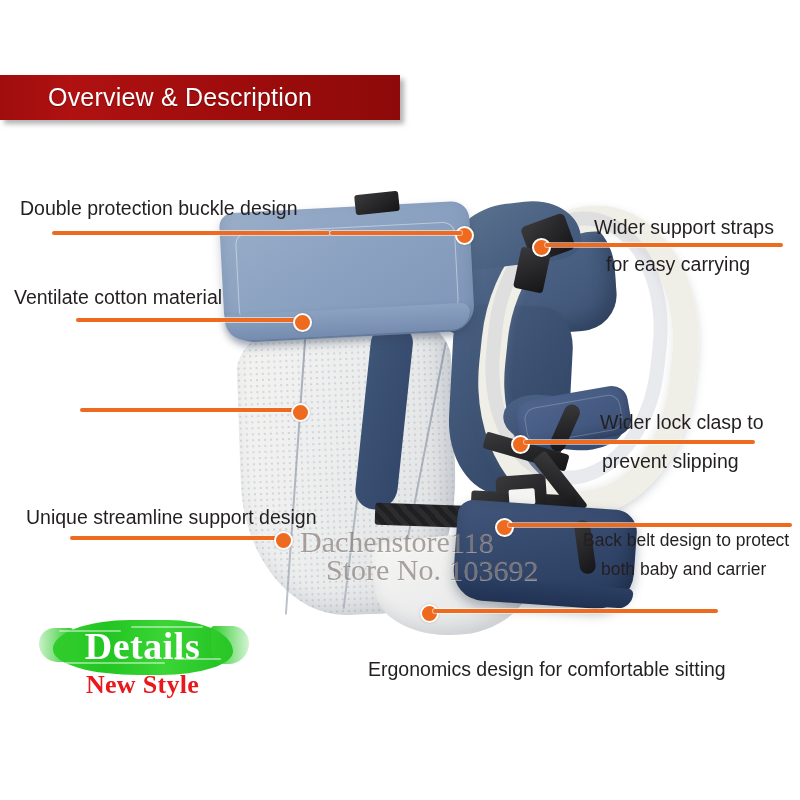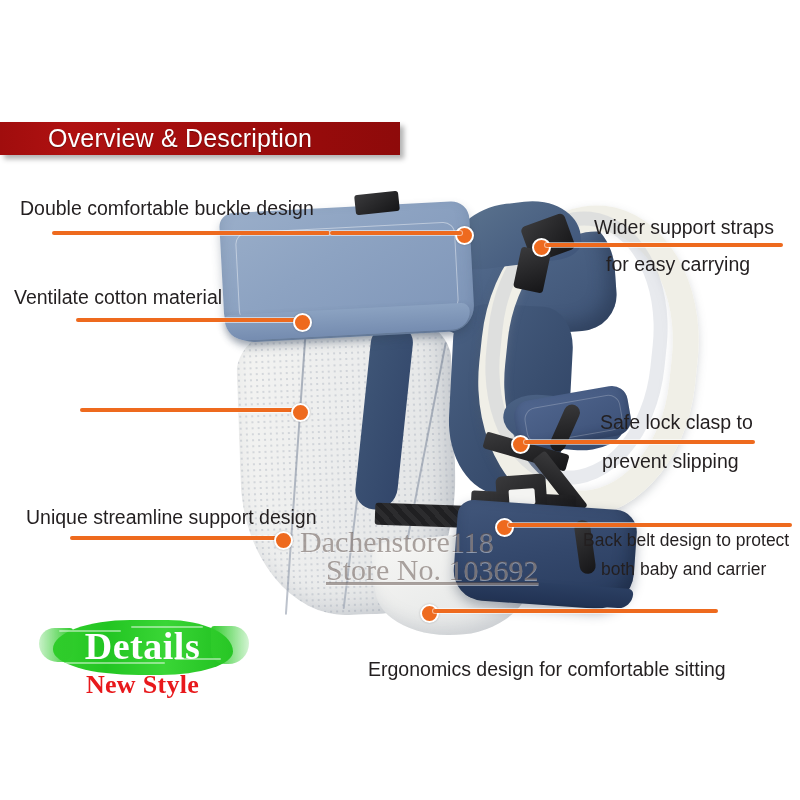--- a/index.html
+++ b/index.html
@@ -6,24 +6,24 @@
   body{
     width:800px;height:800px;
     background:#ffffff;
     font-family:"Liberation Sans", sans-serif;
     overflow:hidden;
   }
   .canvas{position:relative;width:800px;height:800px;background:#fff;overflow:hidden;}
 
   
   .banner{
-    position:absolute;left:0;top:75px;width:400px;height:33px;
+    position:absolute;left:0;top:75px;width:400px;height:45px;
     background:linear-gradient(90deg,#a00d0d 0%,#b01111 18%,#9e0c0c 60%,#8e0a0a 100%);
     box-shadow:4px 4px 5px rgba(0,0,0,.30);
-    display:flex;align-items:center;margin-top:47px;
+    display:flex;align-items:center;
   }
   .banner-title{
     color:#fff;font-size:25px;letter-spacing:.2px;
     margin-left:48px;white-space:nowrap;
     text-shadow:0 1px 1px rgba(0,0,0,.35);
   }
 
   
   .photo{position:absolute;left:225px;top:175px;width:400px;height:470px;}
   .photo *{position:absolute;}
@@ -167,21 +167,21 @@
 
   
   .watermark{
     position:absolute;left:300px;top:528px;
     font-family:"Liberation Serif", serif;font-size:30px;line-height:28px;
     color:rgba(95,80,75,.52);
     text-shadow:0 1px 0 rgba(255,255,255,.45);
     white-space:nowrap;pointer-events:none;
   }
   .watermark span{display:block;}
-  .watermark .w2{margin-left:26px;text-decoration:underline;}
+  .watermark .w2{margin-left:26px;}
 
   
   .lbl{
     position:absolute;color:#231f20;font-size:19.5px;line-height:25px;white-space:nowrap;
   }
   
   .line{
     position:absolute;height:4px;
     background:#ee6a1e;border-radius:2px;
     box-shadow:0 0 0 1px rgba(255,255,255,.55);
@@ -274,42 +274,42 @@
     <div class="waist"></div>
     <div class="waist-edge"></div>
     <div class="blk strap-dangle"></div>
   </div>
 
   <div class="watermark">
     <span class="w1">Dachenstore118</span>
     <span class="w2">Store No. 103692</span>
   </div>
 
-  <div class="lbl" style="left:20px;top:196px;">Double comfortable buckle design</div>
+  <div class="lbl" style="left:20px;top:196px;">Double protection buckle design</div>
   <div class="line" style="left:52px;top:231px;width:278px;"></div>
   <div class="dot" style="left:455px;top:226px;"></div>
   <div class="line" style="left:330px;top:231px;width:132px;"></div>
 
   <div class="lbl" style="left:14px;top:285px;">Ventilate cotton material</div>
   <div class="line" style="left:76px;top:318px;width:224px;"></div>
   <div class="dot" style="left:293px;top:313px;"></div>
 
   <div class="line" style="left:80px;top:408px;width:218px;"></div>
   <div class="dot" style="left:291px;top:403px;"></div>
 
   <div class="lbl" style="left:26px;top:505px;">Unique streamline support design</div>
   <div class="line" style="left:70px;top:536px;width:212px;"></div>
   <div class="dot" style="left:274px;top:531px;"></div>
 
   <div class="lbl" style="left:594px;top:215px;">Wider support straps</div>
   <div class="dot" style="left:532px;top:238px;"></div>
   <div class="line" style="left:545px;top:243px;width:238px;"></div>
   <div class="lbl" style="left:606px;top:252px;">for easy carrying</div>
 
-  <div class="lbl" style="left:600px;top:410px;">Safe lock clasp to</div>
+  <div class="lbl" style="left:600px;top:410px;">Wider lock clasp to</div>
   <div class="dot" style="left:511px;top:435px;"></div>
   <div class="line" style="left:524px;top:440px;width:231px;"></div>
   <div class="lbl" style="left:602px;top:449px;">prevent slipping</div>
 
   <div class="dot" style="left:495px;top:518px;"></div>
   <div class="line" style="left:508px;top:523px;width:284px;"></div>
   <div class="lbl" style="left:601px;top:557px;font-size:17.5px;">both baby and carrier</div>
   <div class="lbl" style="left:583px;top:528px;font-size:17.5px;">Back belt design to protect</div>
 
   <div class="dot" style="left:420px;top:604px;"></div>

